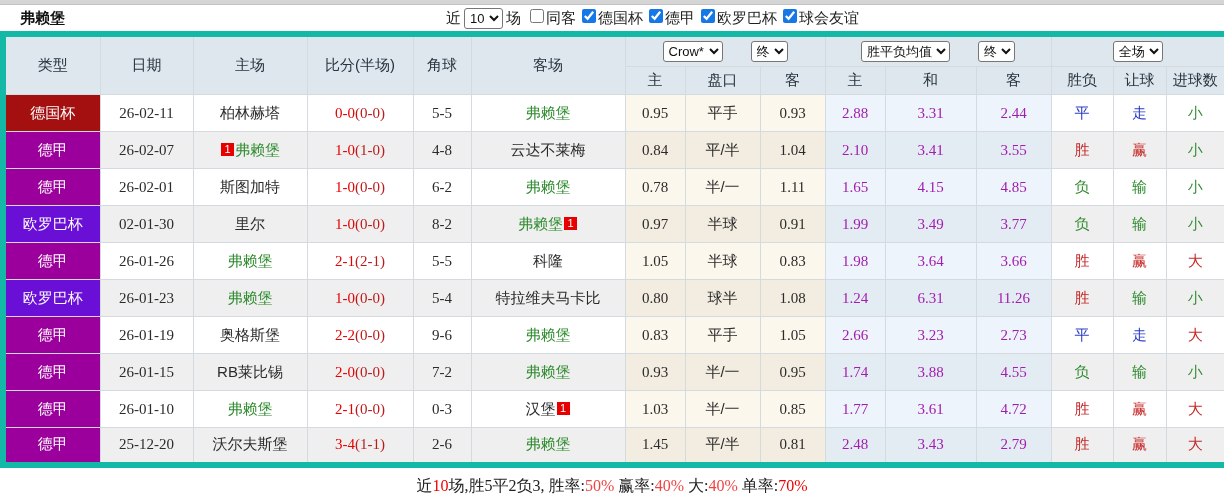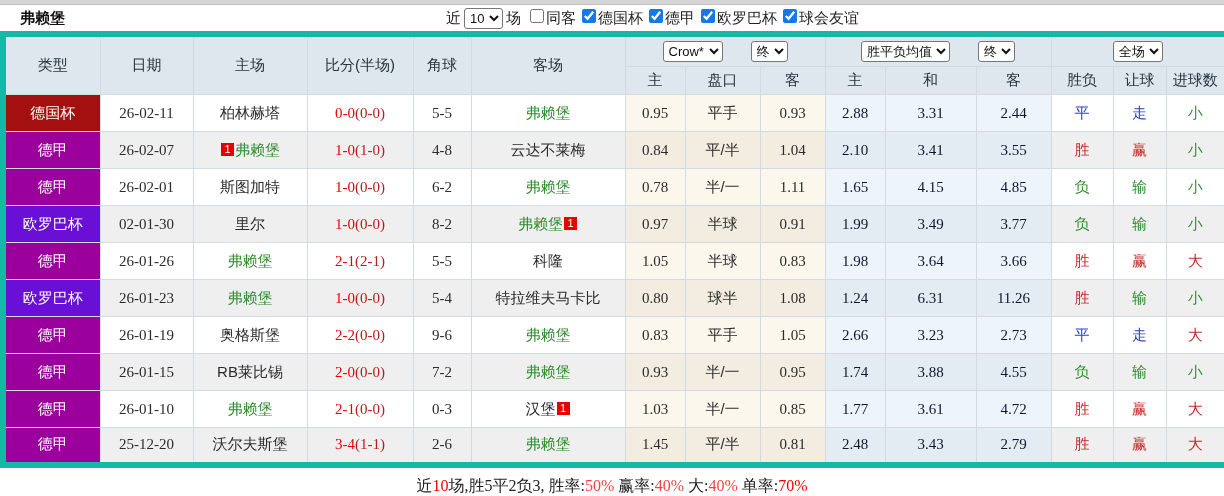--- a/index.html
+++ b/index.html
@@ -30,21 +30,21 @@
            font-family:"Liberation Sans","DejaVu Sans",sans-serif;}
   .hr1 th{height:29px;}
   .hr2 th{height:27px;}
   .selwrap{display:flex;align-items:center;justify-content:center;gap:28px;}
   tbody tr{height:37px;}
   tbody td{font-size:15px;color:#2b2b2b;background:#ffffff;}
   tbody tr:nth-child(even) td{background:#efefef;}
   
   tbody td.crow{background:#fcf7ec;margin-top:15px;}
   tbody tr:nth-child(even) td.crow{background:#f3ede1;}
-  tbody td.avg{background:#edf4fb;color:#0f172a;}
+  tbody td.avg{background:#edf4fb;color:#a21caf;}
   tbody tr:nth-child(even) td.avg{background:#e4ecf3;}
   
   .gs{border-left:1px solid #a9b6c0;}
   
   td.type{color:#fff;font-family:"Liberation Sans","DejaVu Sans",sans-serif;font-size:15px;}
   tr td.lg-cup{background:#a40f0f !important;}
   tr td.lg-bun{background:#9c009c !important;}
   tr td.lg-eur{background:#6a0fd6 !important;}
   
   .t-green{color:#2e8b2e;}

